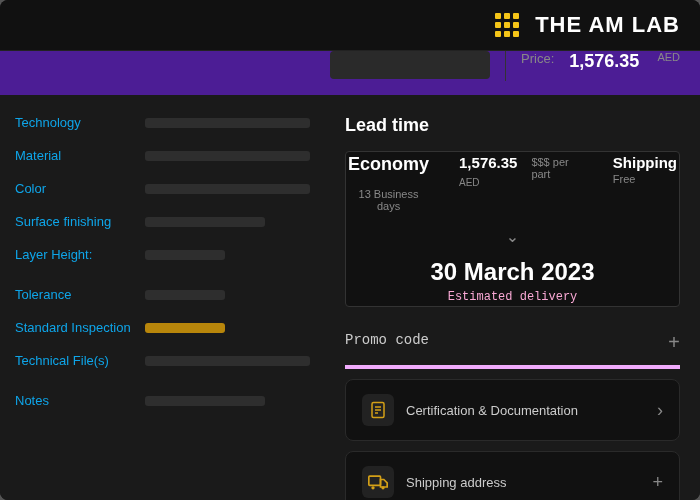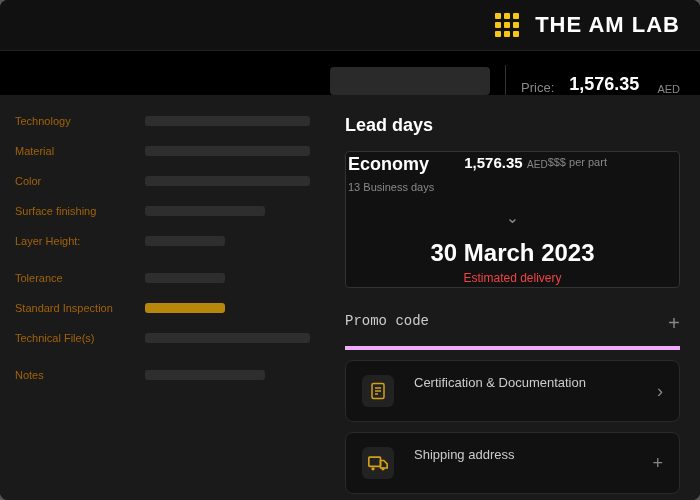--- a/index.html
+++ b/index.html
@@ -51,24 +51,24 @@
 
     .logo-text {
       font-size: 22px;
       font-weight: 700;
       color: #fff;
       letter-spacing: 1px;
     }
 
     
     .price-bar {
-      background: #000000;
+      background: #4c1d95;
       height: 45px;
       display: flex;
-      align-items: flex-end;
+      align-items: flex-start;
       justify-content: flex-end;
       padding: 0 20px;
       border-top: 1px solid #222;
       gap: 15px;
     }
 
     .price-bar-input {
       width: 160px;
       height: 28px;
       background: #2a2a2a;
@@ -114,22 +114,22 @@
     }
 
     .field-row {
       display: flex;
       align-items: center;
       margin-bottom: 18px;
       gap: 10px;
     }
 
     .field-label {
-      color: #a16207;
-      font-size: 11px;
+      color: #0ea5e9;
+      font-size: 13px;
       min-width: 120px;
       flex-shrink: 0;
     }
 
     .field-bar {
       height: 10px;
       background: #2e2e2e;
       border-radius: 3px;
       flex: 1;
     }
@@ -175,21 +175,22 @@
 
     .economy-title {
       font-size: 18px;
       font-weight: 700;
       color: #fff;
     }
 
     .economy-sub {
       color: #888;
       font-size: 11px;
-      margin-top: 6px;
+      margin-top: 13px;
+      text-align: center;
     }
 
     .economy-price {
       display: flex;
       flex-direction: row;
     }
 
     .economy-price-val {
       color: #fff;
       font-size: 15px;
@@ -234,40 +235,42 @@
     .delivery-date {
       text-align: center;
       color: #fff;
       font-size: 24px;
       font-weight: 700;
       margin-bottom: 4px;
     }
 
     .delivery-sub {
       text-align: center;
-      color: #ef4444;
+      color: #f9a8d4;
       font-size: 12px;
+      font-family: Liberation Mono, monospace;
     }
 
     
     .section-row {
       background: #111;
       border: 1px solid #2a2a2a;
       border-radius: 8px;
       padding: 14px 16px;
       display: flex;
       align-items: center;
       justify-content: space-between;
       margin-bottom: 10px;
       cursor: pointer;
     }
 
     .section-row-left {
       display: flex;
-      gap: 20px;
+      align-items: center;
+      gap: 12px;
     }
 
     .section-row-icon {
       width: 32px;
       height: 32px;
       background: #222;
       border-radius: 6px;
       display: flex;
       align-items: center;
       justify-content: center;
@@ -375,38 +378,42 @@
       </div>
       <div class="field-row">
         <span class="field-label">Notes</span>
         <div class="field-bar medium"></div>
       </div>
 
     </div>
 
     <div class="right-panel">
 
-      <div class="lead-time-title">Lead days</div>
+      <div class="lead-time-title">Lead time</div>
 
       <div class="economy-card">
         <div class="economy-top">
 
           <div>
             <div class="economy-title">Economy</div>
             <div class="economy-sub">13 Business days</div>
           </div>
 
           <div class="economy-price">
             <div>
               <span class="economy-price-val">1,576.35</span>
               <span class="economy-price-aed">AED</span>
             </div>
             <div class="economy-price-sub">$$$ per part</div>
           </div>
 
+          <div class="economy-shipping">
+            <div class="economy-shipping-title">Shipping</div>
+            <div class="economy-shipping-sub">Free</div>
+          </div>
 
         </div>
 
         <div class="chevron-down">⌄</div>
 
         <div class="delivery-date">30 March 2023</div>
         <div class="delivery-sub">Estimated delivery</div>
       </div>
 
       <div class="promo-row">

